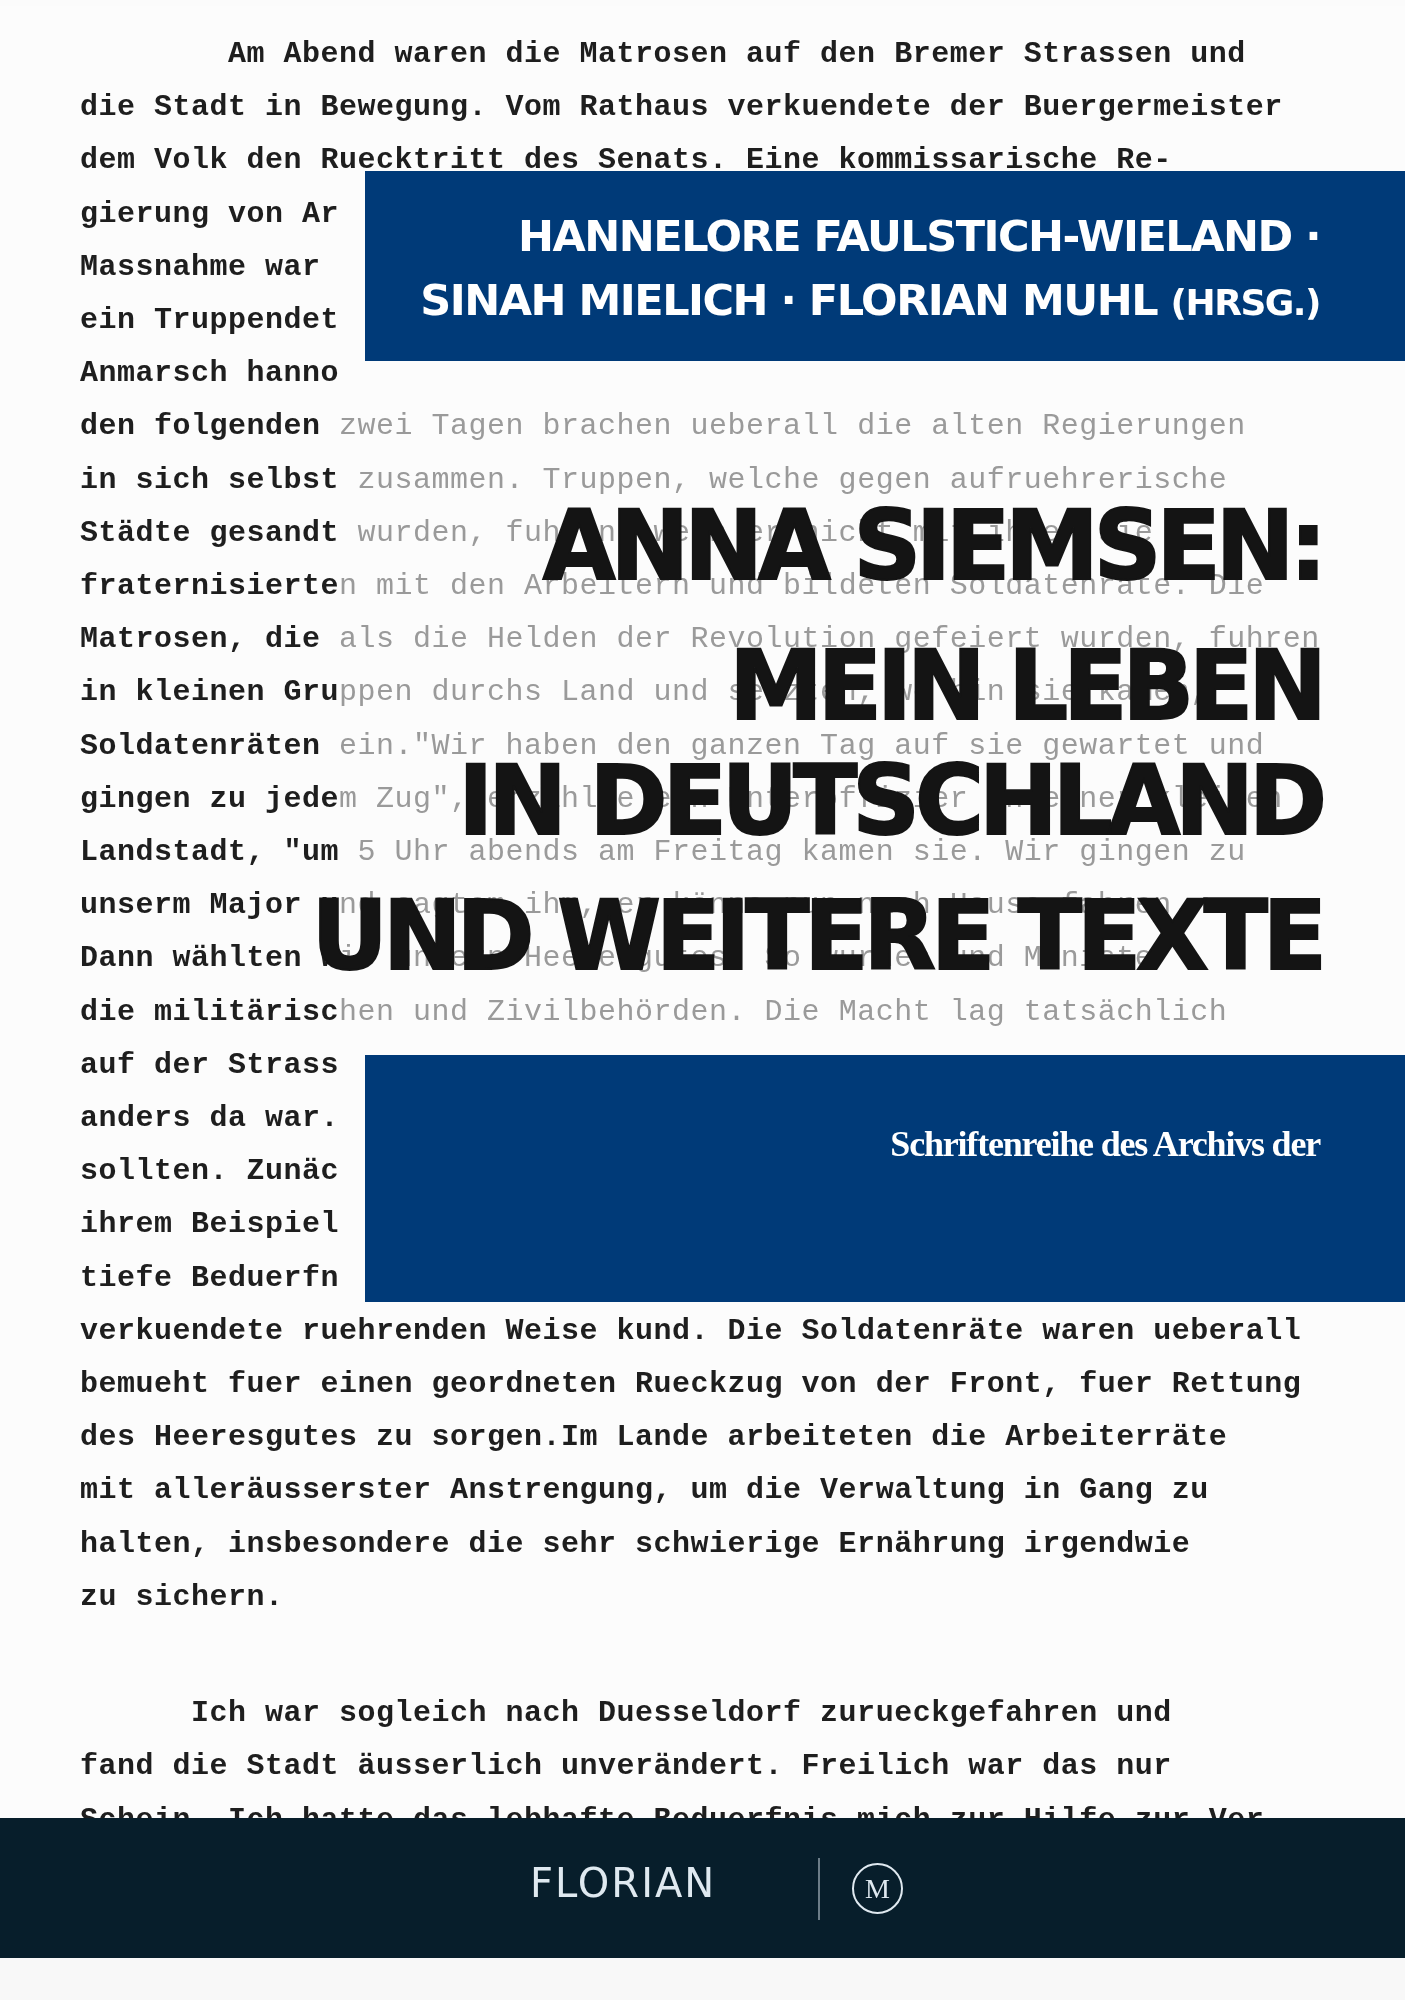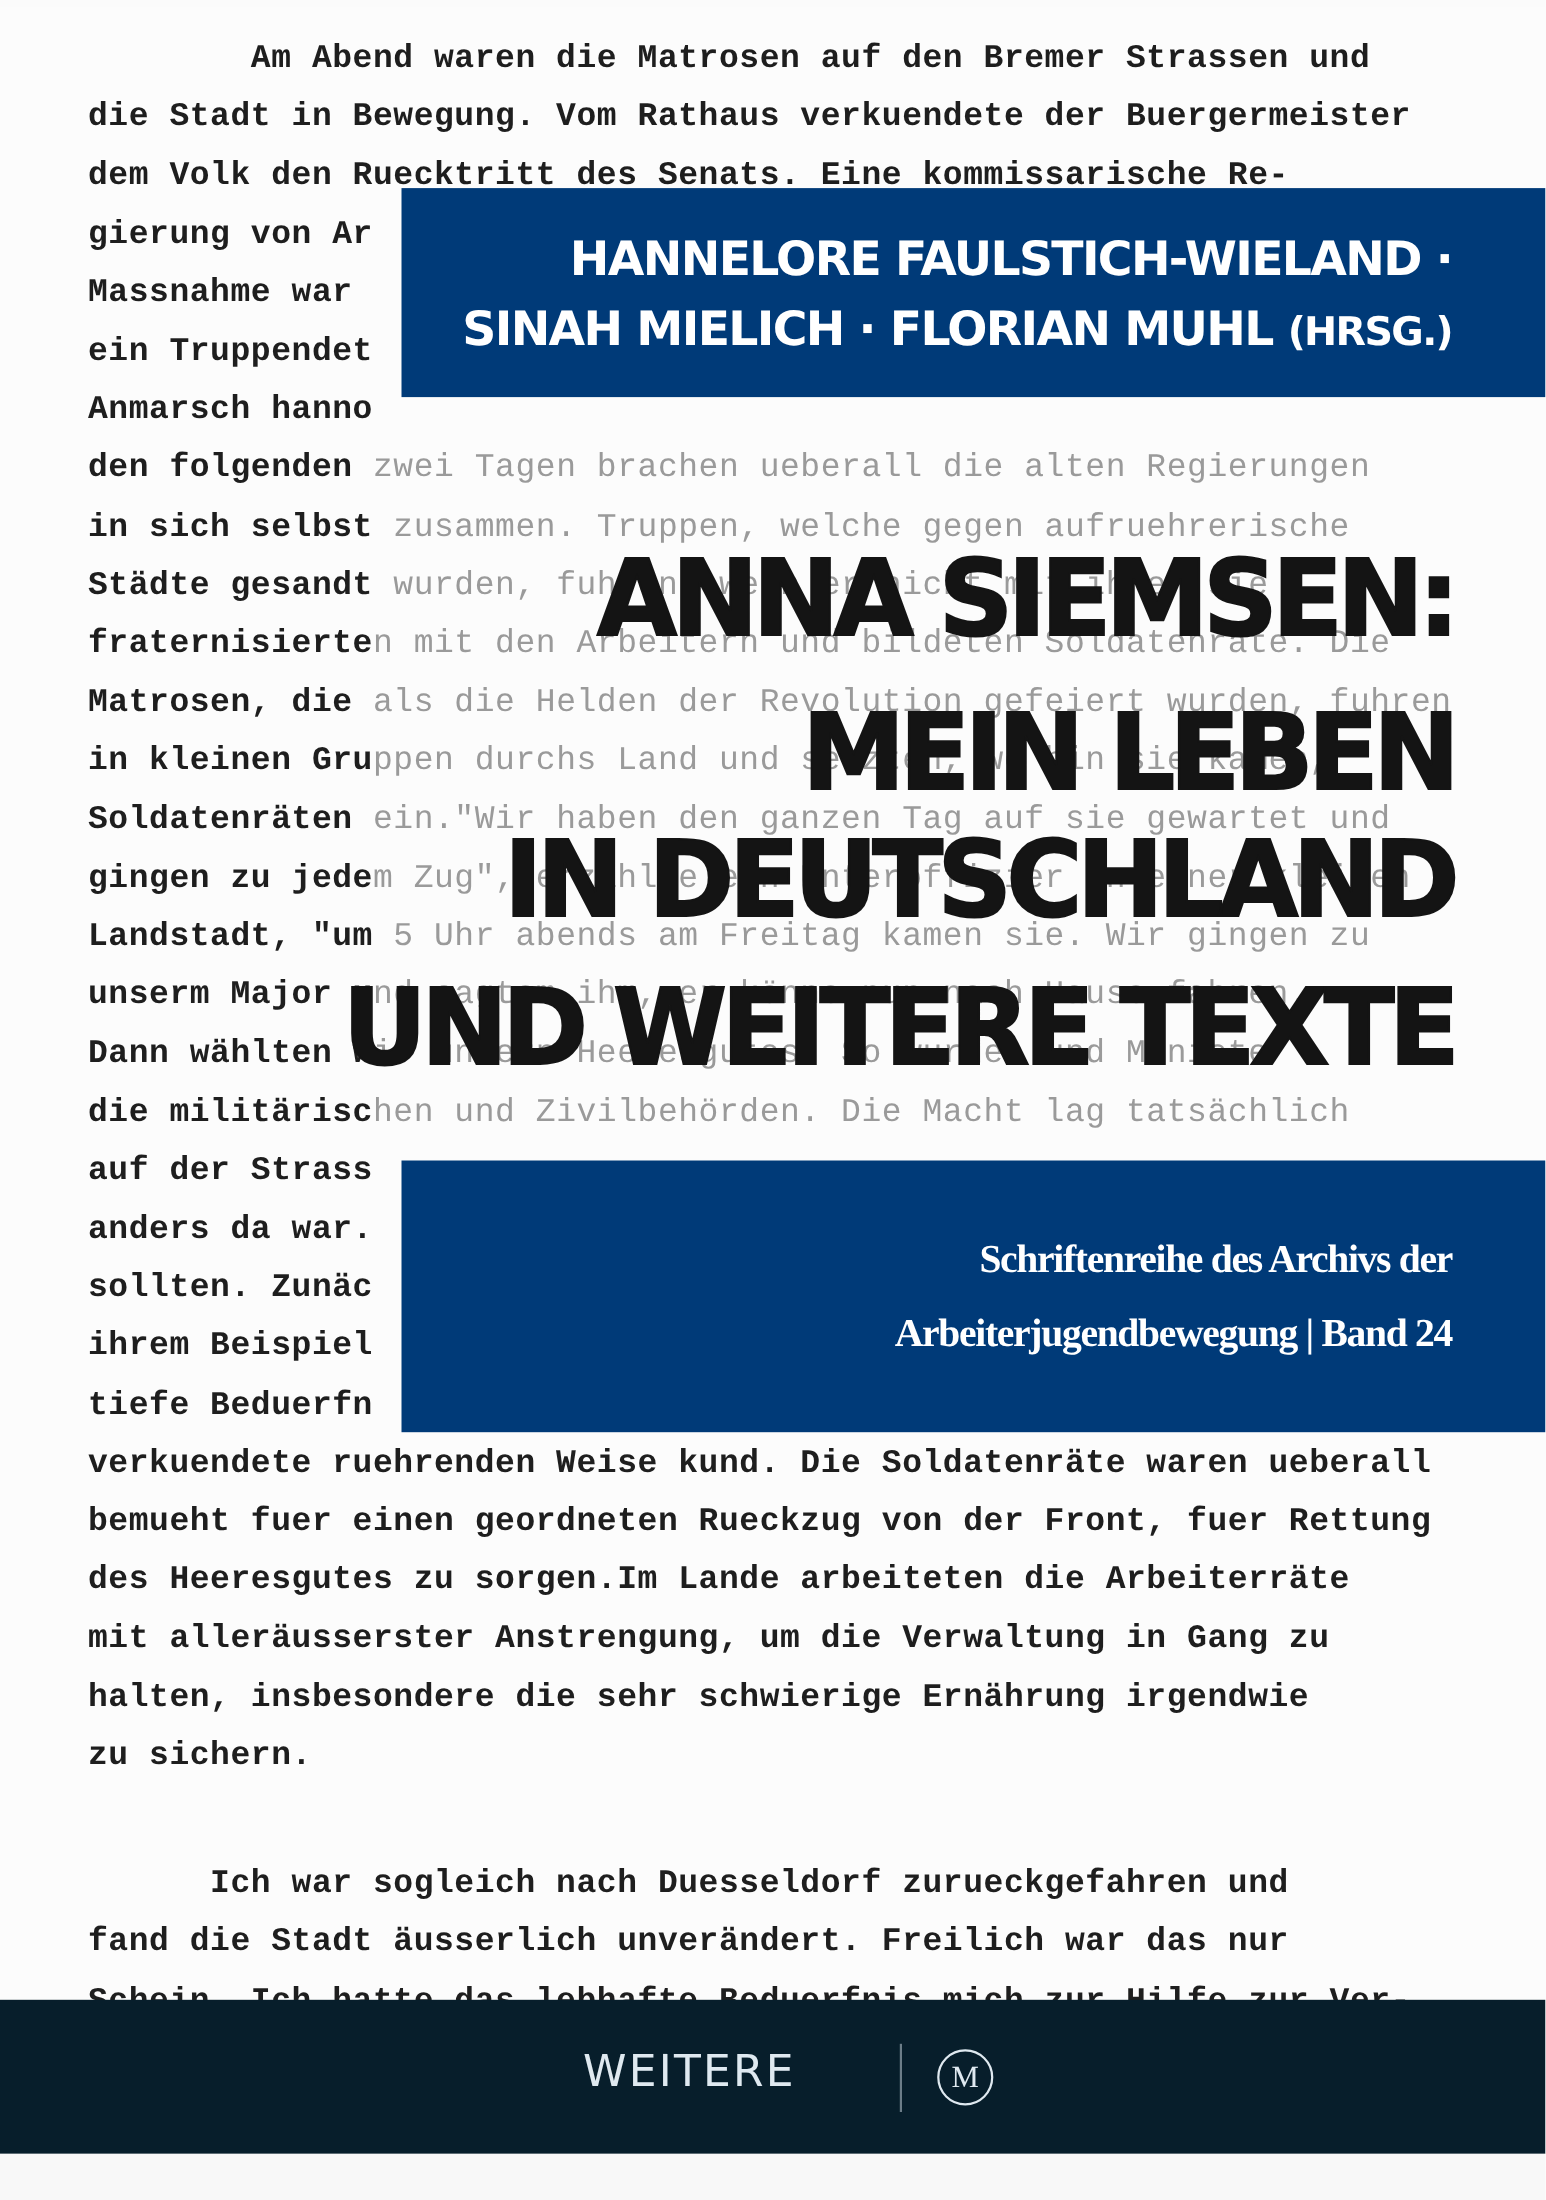--- a/index.html
+++ b/index.html
@@ -72,23 +72,22 @@
     </div>
   </div>
 
   <div class="title-line" style="top:485px;">ANNA SIEMSEN:</div>
   <div class="title-line" style="top:625px;">MEIN LEBEN</div>
   <div class="title-line" style="top:740px;">IN DEUTSCHLAND</div>
   <div class="title-line" style="top:875px;">UND WEITERE TEXTE</div>
 
   <div class="box series">
     <div class="line" style="top:68px;">Schriftenreihe des Archivs der</div>
-    <div class="line" style="top:136px;">Arbeiterjugendbewegung | Band 24</div>
   </div>
 
   <div class="footer">
-    <div class="metropol">WEITERE</div>
+    <div class="metropol">FLORIAN</div>
     <div class="divider"></div>
     <div class="mlogo">M</div>
   </div>
 
   <div class="below"></div>
 </div>
 
 </body></html>

